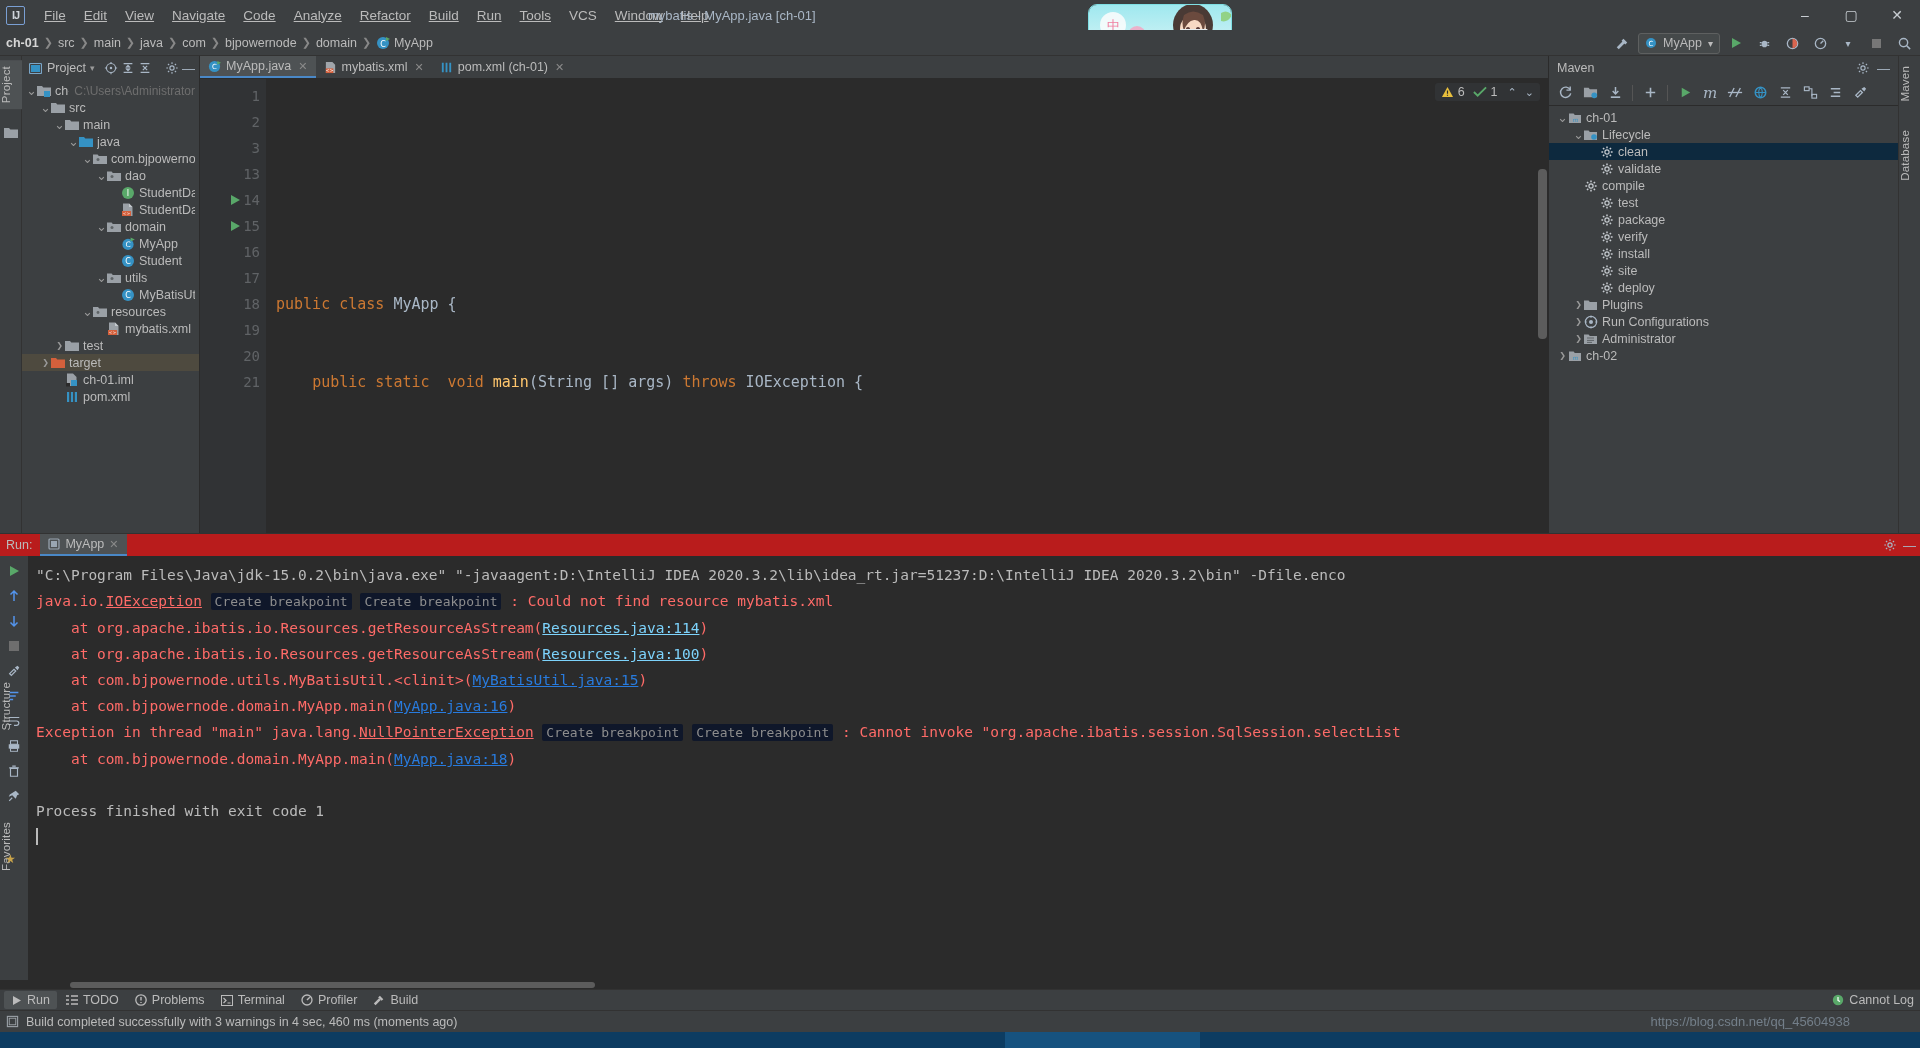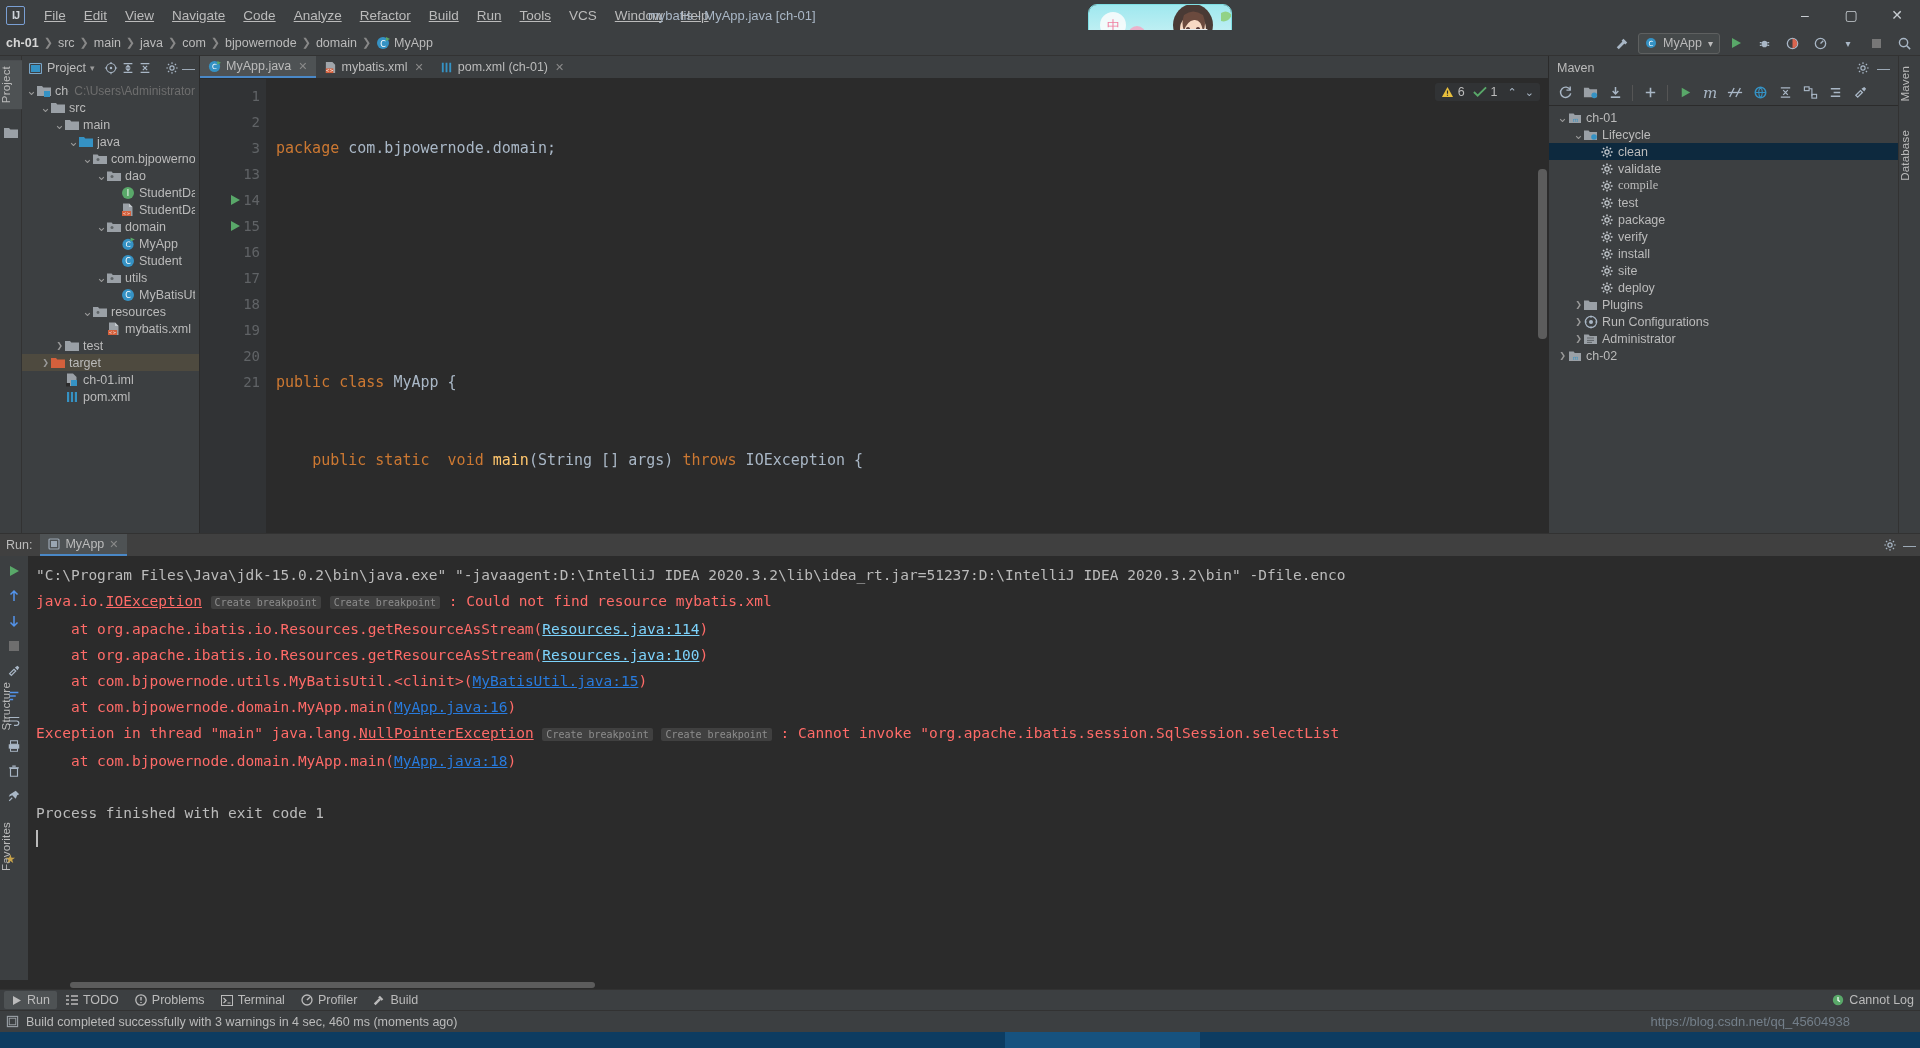--- a/index.html
+++ b/index.html
@@ -87,36 +87,36 @@
   .maven-pane { width:350px; background:#3c3f41; display:flex; flex-direction:column; flex:none; border-left:1px solid #2b2b2b;}
   .mv-title { height:24px; display:flex; align-items:center; padding:0 8px; font-size:12.5px; color:#bbb; position:relative; }
   .mv-toolbar { height:26px; display:flex; align-items:center; gap:1px; padding:0 4px; border-bottom:1px solid #2b2b2b;}
   .mv-sep { width:1px; height:16px; background:#555; margin:0 4px; }
   .mv-tree { flex:1; font-size:12.5px; padding-top:3px; overflow:hidden; }
   .mrow { height:17px; display:flex; align-items:center; white-space:nowrap; color:#bbbbbb; }
   .mrow.sel { background:#0d293e; }
 
   
   .runpanel { height:456px; background:#2b2b2b; display:flex; flex-direction:column; flex:none; border-top:1px solid #323232;}
-  .run-header { height:22px; background:#404040; display:flex; align-items:center; padding:0 6px; gap:8px; position:relative; flex:none;}
+  .run-header { height:22px; background:#b91c1c; display:flex; align-items:center; padding:0 6px; gap:8px; position:relative; flex:none;}
   .run-label { font-size:12.5px; color:#bbb; }
   .run-tab { display:flex; align-items:center; gap:5px; padding:0 8px; height:22px; background:#4e5254; font-size:12.5px;
              border-bottom:2px solid #4a88c7; }
   .run-header-right { position:absolute; right:4px; display:flex; align-items:center; gap:6px; }
   .run-body { flex:1; display:flex; min-height:0; }
   .run-side { width:28px; background:#3c3f41; display:flex; flex-direction:column; align-items:center; padding-top:4px; gap:3px; flex:none;}
   .rsbtn { width:22px; height:22px; display:flex; align-items:center; justify-content:center; border-radius:3px; }
   .console { flex:1; background:#2b2b2b; overflow:hidden; padding:6px 0 0 8px;
              font-family:"DejaVu Sans Mono", monospace; font-size:14.5px; line-height:26px; white-space:pre; }
   .c-white { color:#bbbbbb; }
   .c-red { color:#ff6b68; }
   .c-link { color:#ff6b68; text-decoration:underline; }
   .c-bluelink { color:#287bde; text-decoration:underline; }
   .c-greylink { color:#7dd3fc; text-decoration:underline; }
-  .bp-chip { background:#404040; color:#8d8d8d; padding:1px 4px; border-radius:2px; font-size:10px; }
+  .bp-chip { background:#0f172a; color:#8d8d8d; padding:1px 4px; border-radius:2px; font-size:13px; }
   .caretline { display:inline-block; width:2px; height:17px; background:#bbbbbb; vertical-align:-3px; }
   .hscroll { height:9px; background:#2b2b2b; position:relative; flex:none; }
   .hscroll .thumb { position:absolute; left:70px; top:2px; height:6px; width:525px; background:#5c5c5c; border-radius:3px; }
 
   
   .toolbar-bottom { height:21px; background:#3c3f41; display:flex; align-items:center; gap:2px; padding:0 4px; flex:none;
                     border-top:1px solid #323232; position:relative; }
   .bbtn { display:flex; align-items:center; gap:5px; padding:2px 7px; font-size:12.5px; color:#bbb; border-radius:2px; }
   .bbtn.active { background:#4e5254; }
   .eventlog { position:absolute; right:6px; display:flex; align-items:center; gap:5px; font-size:12.5px; }
@@ -604,21 +604,20 @@
               </svg>
           </div>
           <div class="gmark" style="top:134px;">
             <svg width="11" height="12" viewBox="0 0 11 12">
                 <path d="M1 1l9 5-9 5z" fill="#59a869"></path>
               </svg>
           </div>
         </div>
 
         <div class="code">
-          <div class="cline"><span class="kw">package</span><span> com.bjpowernode.domain;</span></div>
           <div class="cline"></div>
           <div class="cline"></div>
           <div class="cline"><span class="kw">public</span> <span class="kw">class</span> <span>MyApp</span> <span>{</span></div>
           <div class="cline">    <span class="kw">public</span> <span class="kw">static</span>  <span class="kw">void</span> <span class="fn">main</span><span>(String [] args) </span><span class="kw">throws</span><span> IOException {</span></div>
           
           
           
           
           
           
@@ -788,21 +787,21 @@
             <span class="ficon">
               <svg width="14" height="14" viewBox="0 0 14 14">
                 <circle cx="7" cy="7" r="2.1" stroke="#c7ccd1" stroke-width="1.2" fill="none"></circle>
                 <g stroke="#c7ccd1" stroke-width="1.5">
                   <path d="M7 1.4v1.8M7 10.8v1.8M1.4 7h1.8M10.8 7h1.8M3 3l1.3 1.3M9.7 9.7L11 11M11 3L9.7 4.3M4.3 9.7L3 11"></path>
                 </g>
               </svg>
             </span>
             <span>validate</span>
           </div>
-          <div class="mrow" style="padding-left: 40px; font-family: Liberation Serif, serif;">
+          <div class="mrow" style="padding-left: 24px;">
             <span class="arrow"></span>
             <span class="ficon">
               <svg width="14" height="14" viewBox="0 0 14 14">
                 <circle cx="7" cy="7" r="2.1" stroke="#c7ccd1" stroke-width="1.2" fill="none"></circle>
                 <g stroke="#c7ccd1" stroke-width="1.5">
                   <path d="M7 1.4v1.8M7 10.8v1.8M1.4 7h1.8M10.8 7h1.8M3 3l1.3 1.3M9.7 9.7L11 11M11 3L9.7 4.3M4.3 9.7L3 11"></path>
                 </g>
               </svg>
             </span>
             <span>compile</span>

